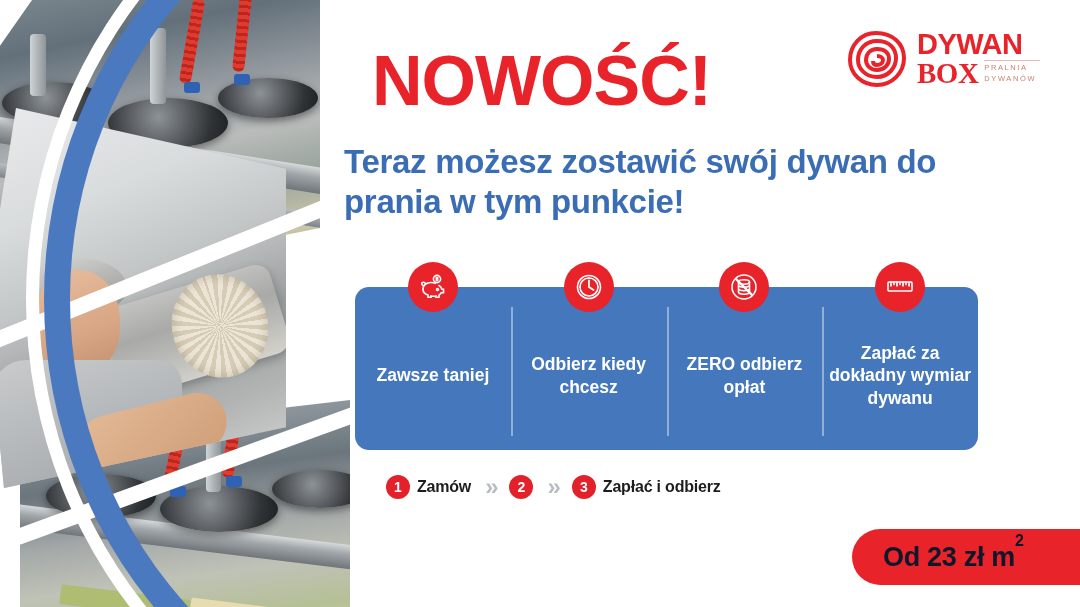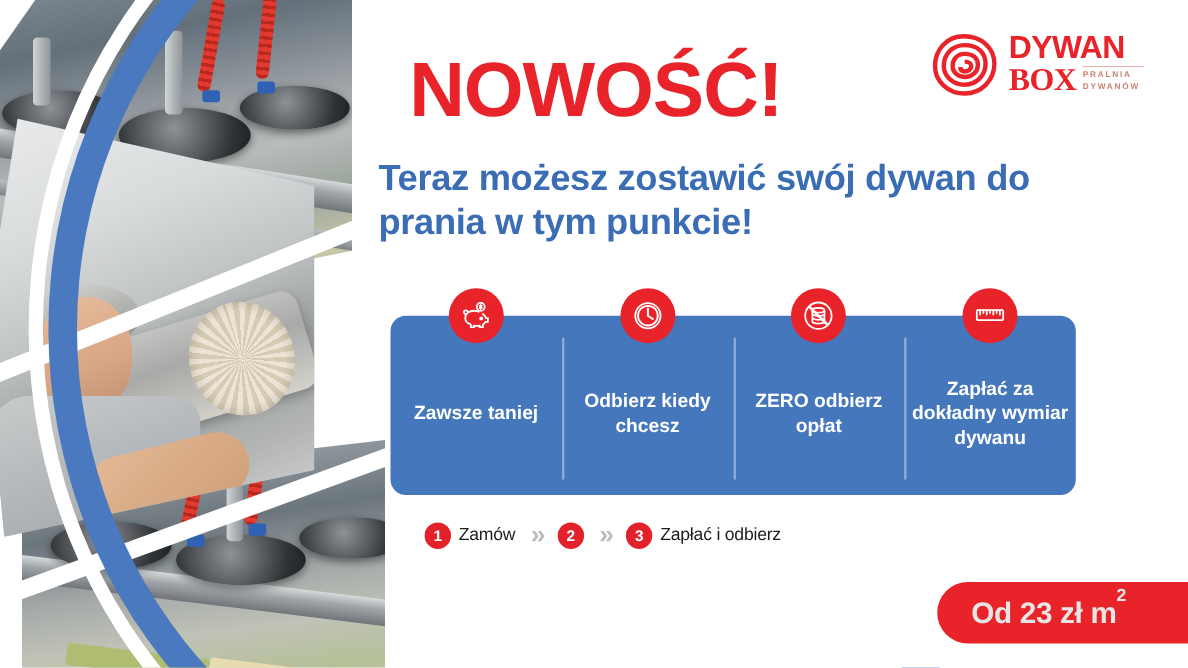--- a/index.html
+++ b/index.html
@@ -146,21 +146,21 @@
   .logo-text{ display:flex; flex-direction:column; line-height:1; }
   .logo-row{ display:flex; align-items:flex-end; gap:6px; }
   .logo-dywan{
     color:#e8232a; font-weight:800; font-size:29px; letter-spacing:-0.5px;
   }
   .logo-box{
     color:#e8232a; font-weight:800; font-size:29px; letter-spacing:-0.5px;font-family:Liberation Serif, serif;
   }
   .logo-sub{
     display:flex; flex-direction:column;
-    color:#c9836f; font-size:7.5px; font-weight:700;
+    color:#c9836f; font-size:7.5px; font-weight:400;
     letter-spacing:1.6px; line-height:1.45; padding-bottom:3px;
   }
   .logo-sub-rule{
     width:56px;height:1px;background:#e8b9ae;margin-bottom:2px;
   }
 
   .headline-nowosc{
     position:absolute; left:372px; top:46px;
     color:#e8232a;
     font-size:70px; font-weight:800; letter-spacing:-1px; line-height:1;
@@ -211,38 +211,38 @@
     display:flex; align-items:center; gap:11px;
   }
   .step{ display:flex; align-items:center; gap:7px; }
   .step-num{
     width:24px;height:24px;border-radius:50%;
     background:#e2212a; color:#fff;
     font-size:14px; font-weight:800;
     display:flex; align-items:center; justify-content:center;
   }
   .step-label{
-    color:#1d1d1f; font-size:16px; font-weight:400; letter-spacing:-0.2px;
+    color:#1d1d1f; font-size:16px; font-weight:700; letter-spacing:-0.2px;
   }
   .step-sep{
     color:#b9bcc2; font-size:24px; font-weight:700; letter-spacing:-3px;
     padding:0 3px;
   }
 
   .price-badge{
     position:absolute; left:852px; top:529px;
     width:260px; height:56px;
     background:#e8232a;
     border-radius:28px;
     display:flex; align-items:center;
     padding-left:31px;
     box-sizing:border-box;
   }
   .price-text{
-    color:#e5e5e5; font-size:27px; font-weight:800; letter-spacing:-0.3px;
+    color:#0f172a; font-size:27px; font-weight:800; letter-spacing:-0.3px;
   }
   .price-text sup{ font-size:16px; top:-0.6em; position:relative; }
 </style>
 </head>
 <body>
 
 <div id="banner">
 
   <div class="collage">
 

